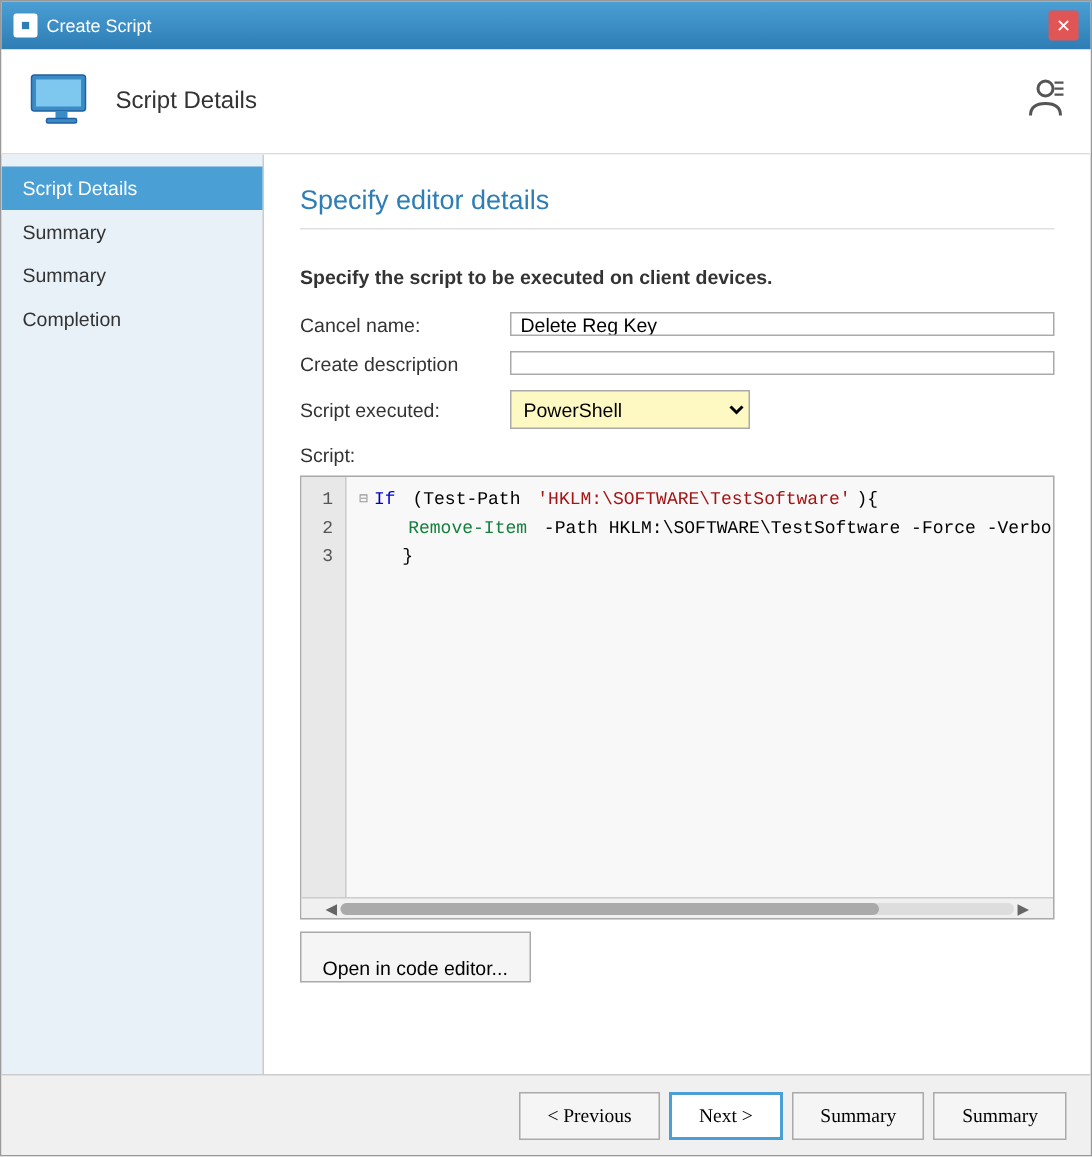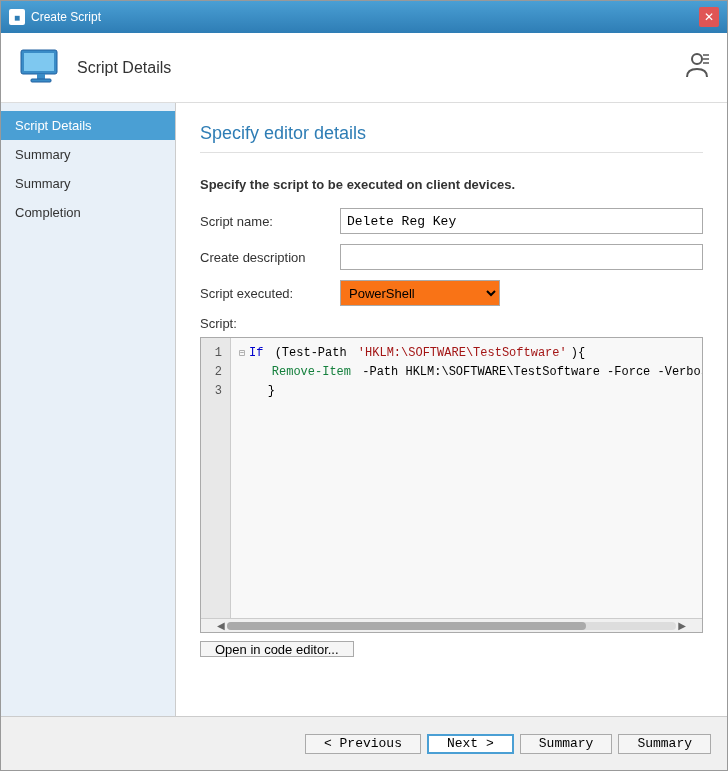--- a/index.html
+++ b/index.html
@@ -94,35 +94,35 @@
       margin-bottom: 10px;
     }
     .form-label {
       width: 140px;
       color: #333;
       font-size: 13px;
       flex-shrink: 0;
     }
     .form-input {
       flex: 1;
-      height: 26px;
+      height: 16px;
       border: 1px solid #aaa;
       padding: 2px 6px;
       font-size: 13px;
-      font-family: Liberation Mono, monospace;
+      font-family: Liberation Sans, sans-serif;
       background: #fff;
     }
     .form-select {
       width: 160px;
       height: 26px;
       border: 1px solid #aaa;
       padding: 2px 4px;
       font-size: 13px;
       font-family: inherit;
-      background: #f97316;
+      background: #fef9c3;
     }
     .script-row {
       display: flex;
       margin-bottom: 6px;
     }
     .script-label {
       width: 140px;
       color: #333;
       font-size: 13px;
       flex-shrink: 0;
@@ -200,21 +200,21 @@
       height: 8px;
       background: #aaa;
       border-radius: 4px;
     }
     .scroll-arrow {
       color: #666; font-size: 10px; cursor: pointer; padding: 0 2px;
     }
 
     .open-editor-btn {
       height: 16px;
-      padding: 0 14px;
+      padding: 16px 14px;
       border: 1px solid #aaa;
       background: #f5f5f5;
       font-size: 13px;
       cursor: pointer;
       font-family: inherit;
       display: block;
     }
 
     
     .footer {
@@ -222,27 +222,27 @@
       border-top: 1px solid #ccc;
       padding: 10px 16px;
       display: flex;
       justify-content: flex-end;
       gap: 6px;
       flex-shrink: 0;
       height: 54px;
       align-items: center;
     }
     .btn-footer {
-      height: 20px;
+      height: 32px;
       padding: 0 18px;
       border: 1px solid #aaa;
       background: #f5f5f5;
       font-size: 13px;
       cursor: pointer;
-      font-family: Liberation Mono, monospace;
+      font-family: Liberation Serif, serif;
     }
     .btn-footer.primary {
       background: #fff;
       border: 2px solid #4a9fd4;
     }
   </style>
 </head>
 <body>
 
 <div class="window">
@@ -296,21 +296,21 @@
         <span>Completion</span>
       </div>
     </div>
 
     <div class="content">
       <div class="content-title">Specify editor details</div>
 
       <p class="form-intro">Specify the script to be executed on client devices.</p>
 
       <div class="form-row">
-        <label class="form-label">Script name:</label>
+        <label class="form-label">Cancel name:</label>
         <input class="form-input" type="text" value="Delete Reg Key" style="">
       </div>
 
       <div class="form-row">
         <label class="form-label">Create description</label>
         <input class="form-input" type="text" style="">
       </div>
 
       <div class="form-row">
         <label class="form-label">Script executed:</label>

